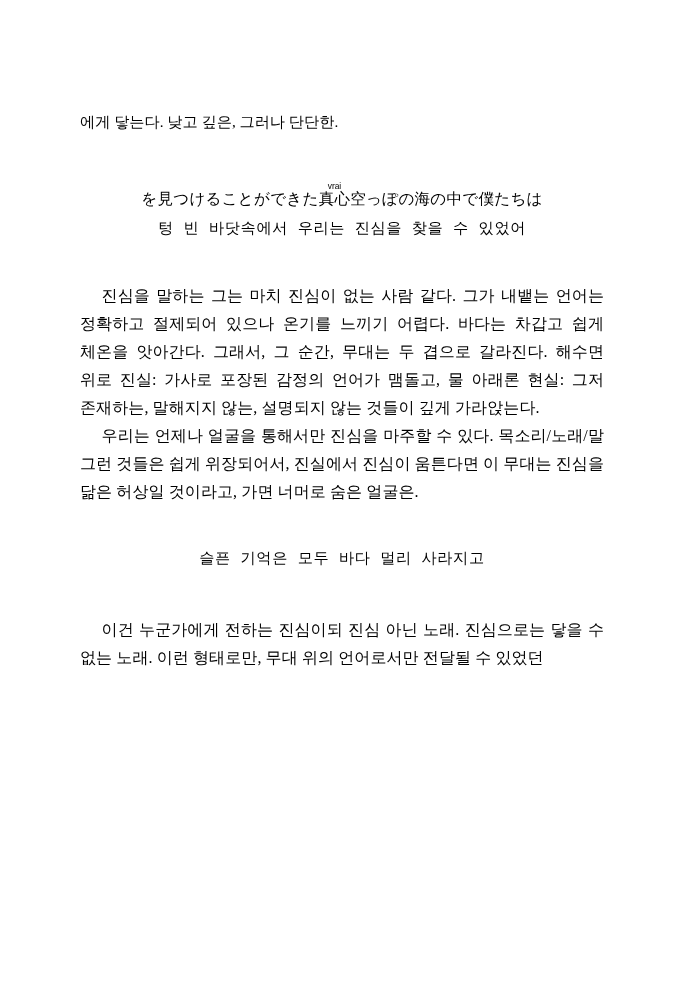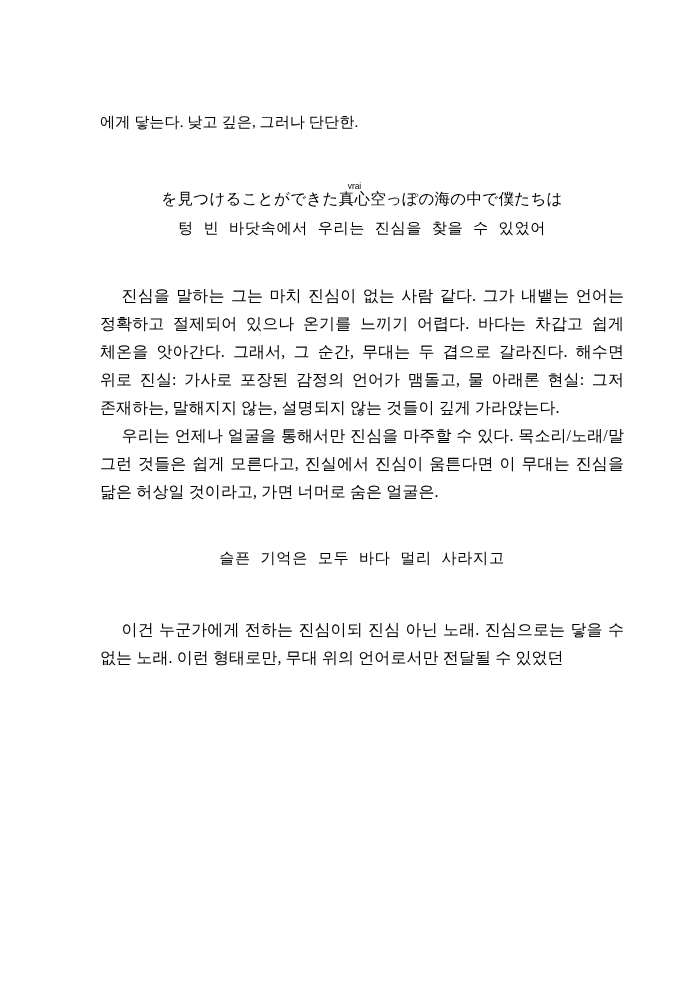--- a/index.html
+++ b/index.html
@@ -22,21 +22,21 @@
     position: absolute;
     left: 0;
     top: 0;
     width: 699px;
     height: 992px;
     background: #ffffff;
   }
 
   #content {
     position: absolute;
-    left: 100px;
+    left: 80px;
     top: 108px;
     width: 524px;
   }
 
   
   .para {
     font-size: 16px;
     line-height: 28px;
     text-align: justify;
     text-justify: inter-character;
@@ -108,21 +108,21 @@
 
     <div class="lyrics">
       <p class="lyric-jp"><span>を見つけることができた</span><ruby><span>真心</span><rt>vrai</rt></ruby><span>空っぽの海の中で僕たちは</span></p>
       <p class="lyric-kr">텅 빈 바닷속에서 우리는 진심을 찾을 수 있었어</p>
     </div>
 
     <div class="gap-lyrics-bot"></div>
 
     <p class="para indent">진심을 말하는 그는 마치 진심이 없는 사람 같다. 그가 내뱉는 언어는 정확하고 절제되어 있으나 온기를 느끼기 어렵다. 바다는 차갑고 쉽게 체온을 앗아간다. 그래서, 그 순간, 무대는 두 겹으로 갈라진다. 해수면 위로 진실: 가사로 포장된 감정의 언어가 맴돌고, 물 아래론 현실: 그저 존재하는, 말해지지 않는, 설명되지 않는 것들이 깊게 가라앉는다.</p>
 
-    <p class="para indent">우리는 언제나 얼굴을 통해서만 진심을 마주할 수 있다. 목소리/노래/말 그런 것들은 쉽게 모른다고, 진실에서 진심이 움튼다면 이 무대는 진심을 닮은 허상일 것이라고, 가면 너머로 숨은 얼굴은.</p>
+    <p class="para indent">우리는 언제나 얼굴을 통해서만 진심을 마주할 수 있다. 목소리/노래/말 그런 것들은 쉽게 위장되어서, 진실에서 진심이 움튼다면 이 무대는 진심을 닮은 허상일 것이라고, 가면 너머로 숨은 얼굴은.</p>
 
 
     <div class="gap-block"></div>
 
     <div class="lyrics">
       <p class="lyric-kr">슬픈 기억은 모두 바다 멀리 사라지고</p>
     </div>
 
     <div class="gap-block-after"></div>
 

